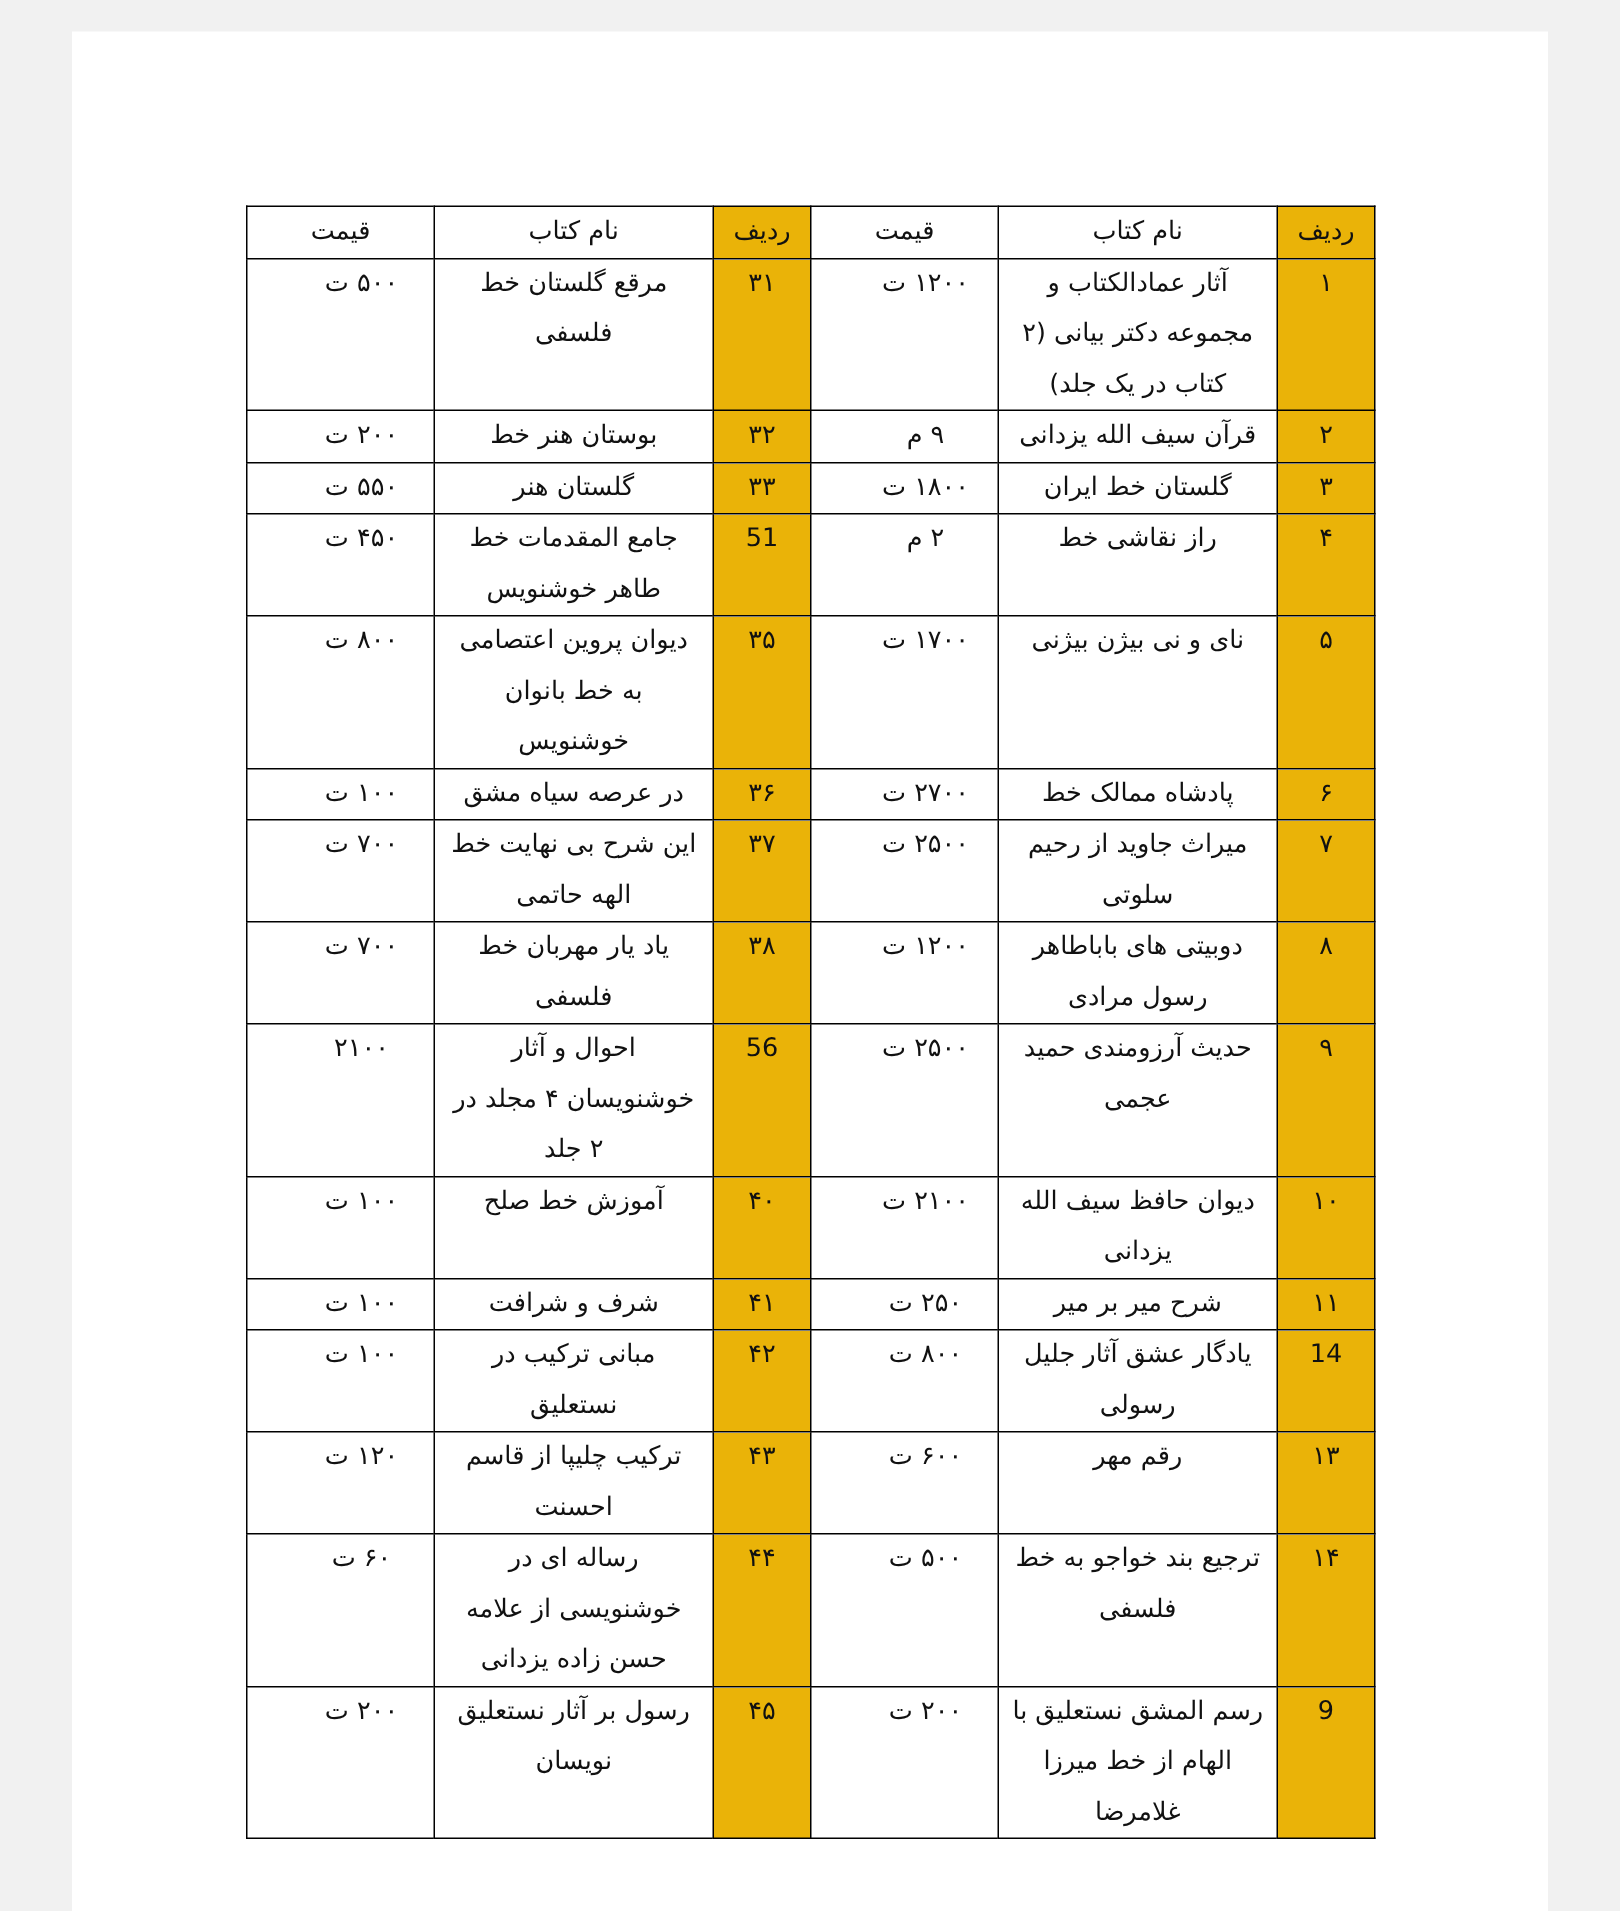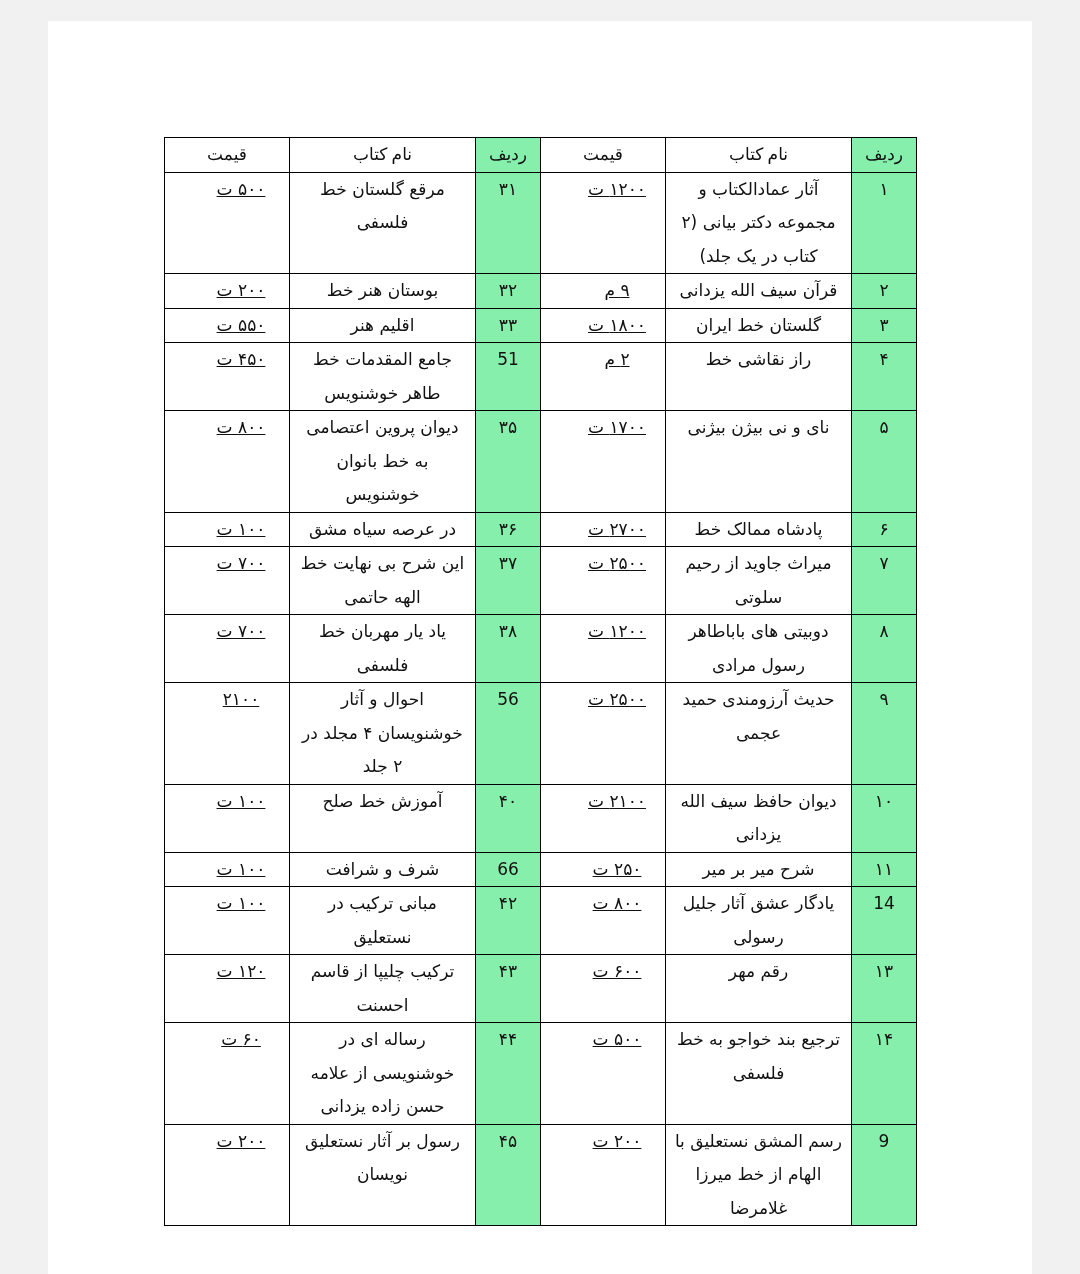--- a/index.html
+++ b/index.html
@@ -37,36 +37,34 @@
       padding: 0;
       text-align: center;
       vertical-align: top;
       font-size: 17px;
       font-weight: normal;
       line-height: 33.5px;
       overflow: hidden;
     }
     table.price-table th {
       vertical-align: middle;
-      font-family: Liberation Serif, serif;
     }
     .col-idx { width: 65px; }
     .col-name { width: 186px; }
     .col-price { width: 125px; }
     .green {
-      background: #86efac;
+      background: #eab308;
       margin-left: 28px;
     }
     .name-cell {
       padding-left: 8px !important;
       padding-right: 8px !important;
     }
     .price-cell {
       padding-left: 28px !important;
-      text-decoration: underline;
     }
   </style>
 </head>
 <body>
 
 <div class="page">
   <table class="price-table">
     <colgroup>
       <col class="col-idx">
       <col class="col-name">
@@ -100,21 +98,21 @@
           <td class="price-cell">۹ م</td>
           <td class="green">۳۲</td>
           <td class="name-cell">بوستان هنر خط</td>
           <td class="price-cell">۲۰۰ ت</td>
         </tr>
         <tr style="height: 34px;">
           <td class="green">۳</td>
           <td class="name-cell">گلستان خط ایران</td>
           <td class="price-cell">۱۸۰۰ ت</td>
           <td class="green">۳۳</td>
-          <td class="name-cell">اقلیم هنر</td>
+          <td class="name-cell">گلستان هنر</td>
           <td class="price-cell">۵۵۰ ت</td>
         </tr>
         <tr style="height: 67px;">
           <td class="green">۴</td>
           <td class="name-cell">راز نقاشی خط</td>
           <td class="price-cell">۲ م</td>
           <td class="green">51</td>
           <td class="name-cell">جامع المقدمات خط طاهر خوشنویس</td>
           <td class="price-cell">۴۵۰ ت</td>
         </tr>
@@ -163,21 +161,21 @@
           <td class="name-cell">دیوان حافظ سیف الله یزدانی</td>
           <td class="price-cell">۲۱۰۰ ت</td>
           <td class="green">۴۰</td>
           <td class="name-cell">آموزش خط صلح</td>
           <td class="price-cell">۱۰۰ ت</td>
         </tr>
         <tr style="height: 34px;">
           <td class="green">۱۱</td>
           <td class="name-cell">شرح میر بر میر</td>
           <td class="price-cell">۲۵۰ ت</td>
-          <td class="green">66</td>
+          <td class="green">۴۱</td>
           <td class="name-cell">شرف و شرافت</td>
           <td class="price-cell">۱۰۰ ت</td>
         </tr>
         <tr style="height: 68px;">
           <td class="green">14</td>
           <td class="name-cell">یادگار عشق آثار جلیل رسولی</td>
           <td class="price-cell">۸۰۰ ت</td>
           <td class="green">۴۲</td>
           <td class="name-cell">مبانی ترکیب در نستعلیق</td>
           <td class="price-cell">۱۰۰ ت</td>

